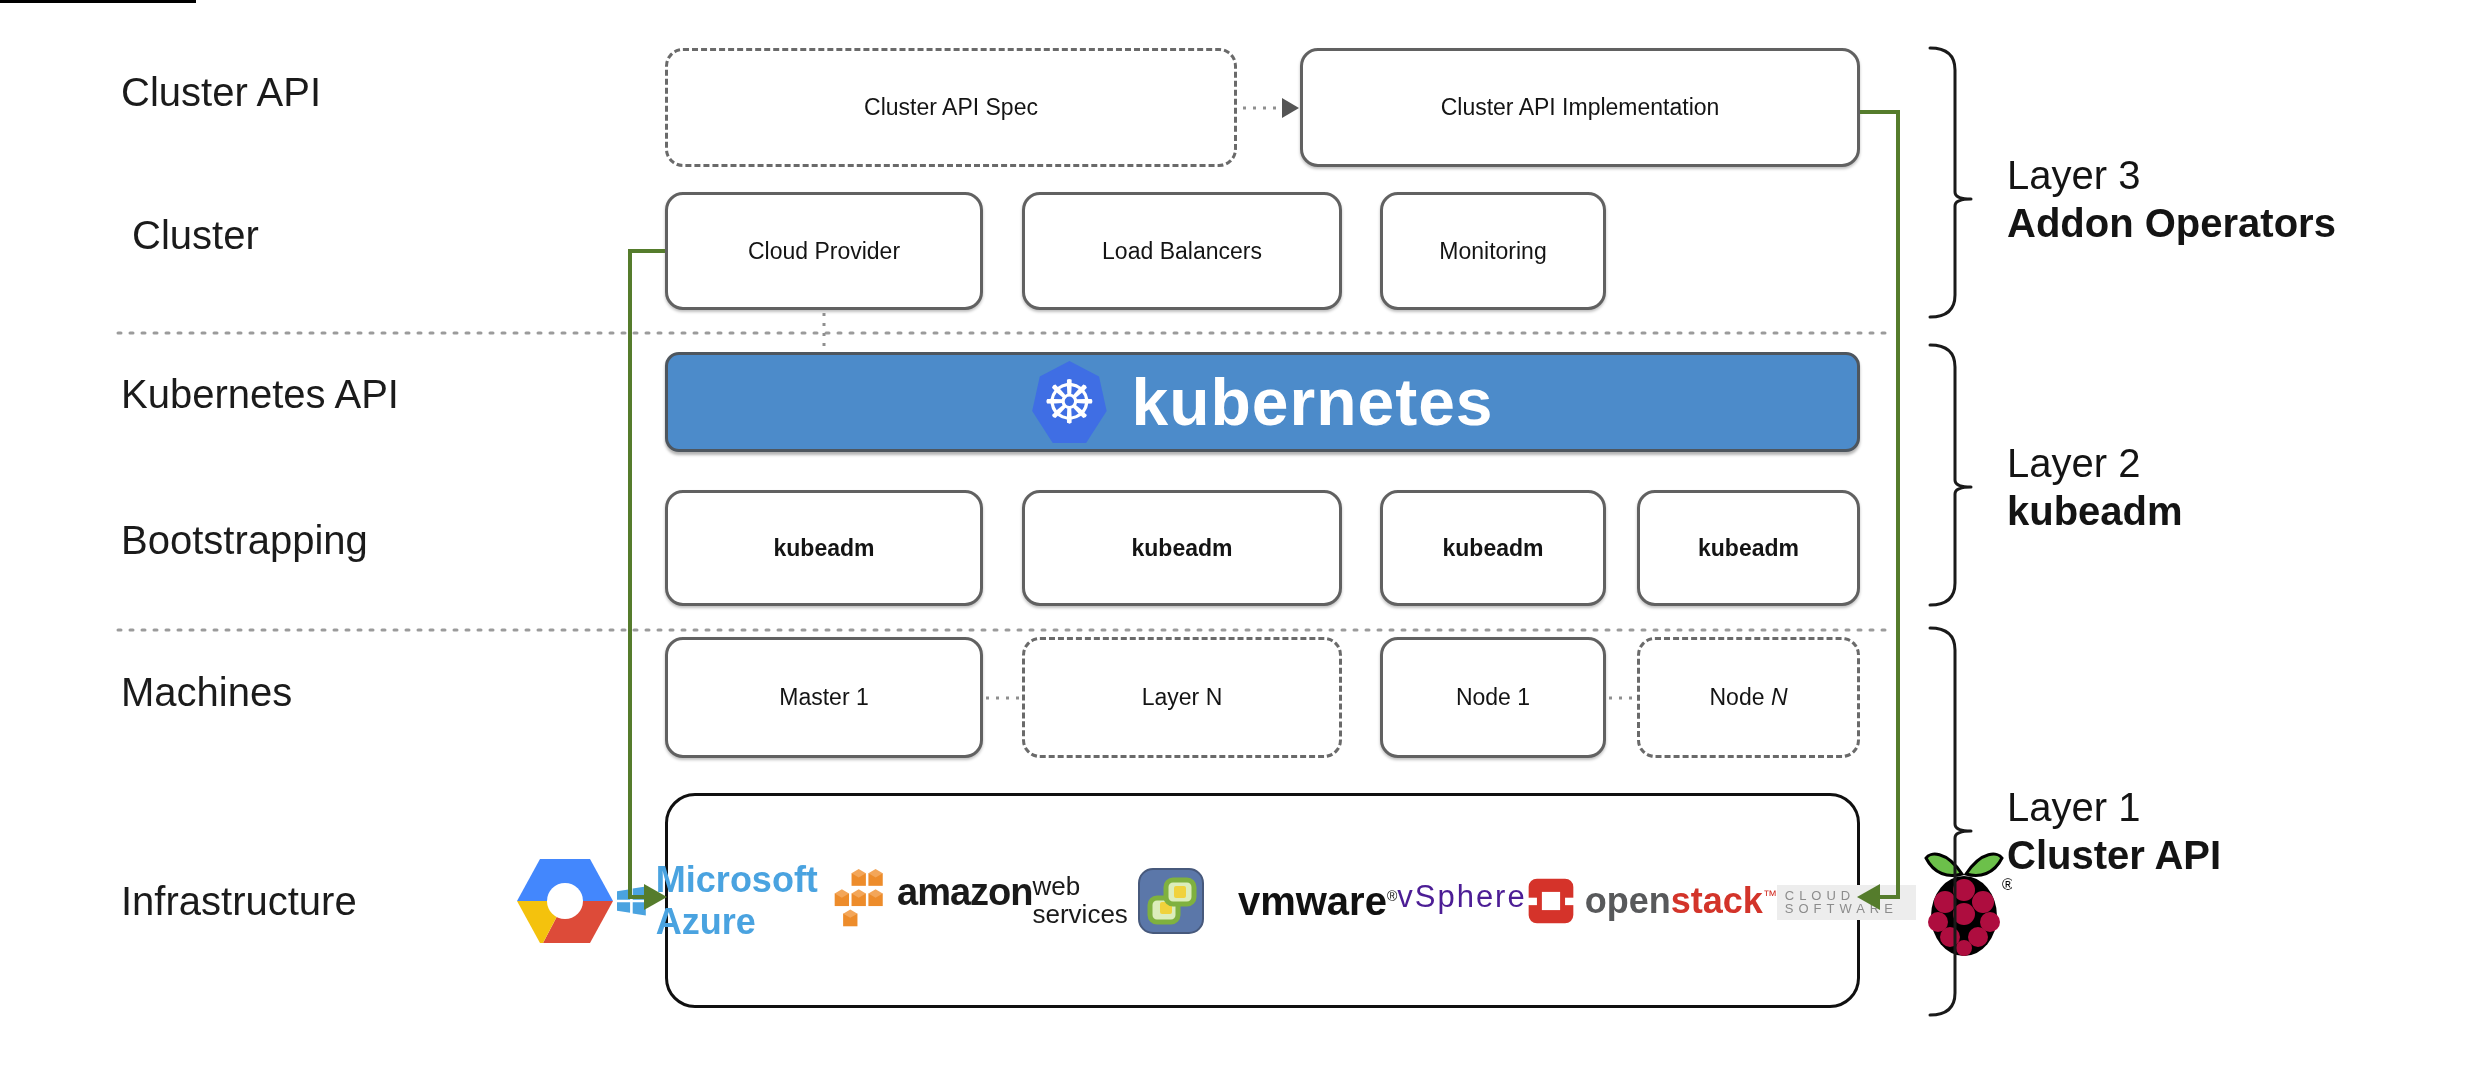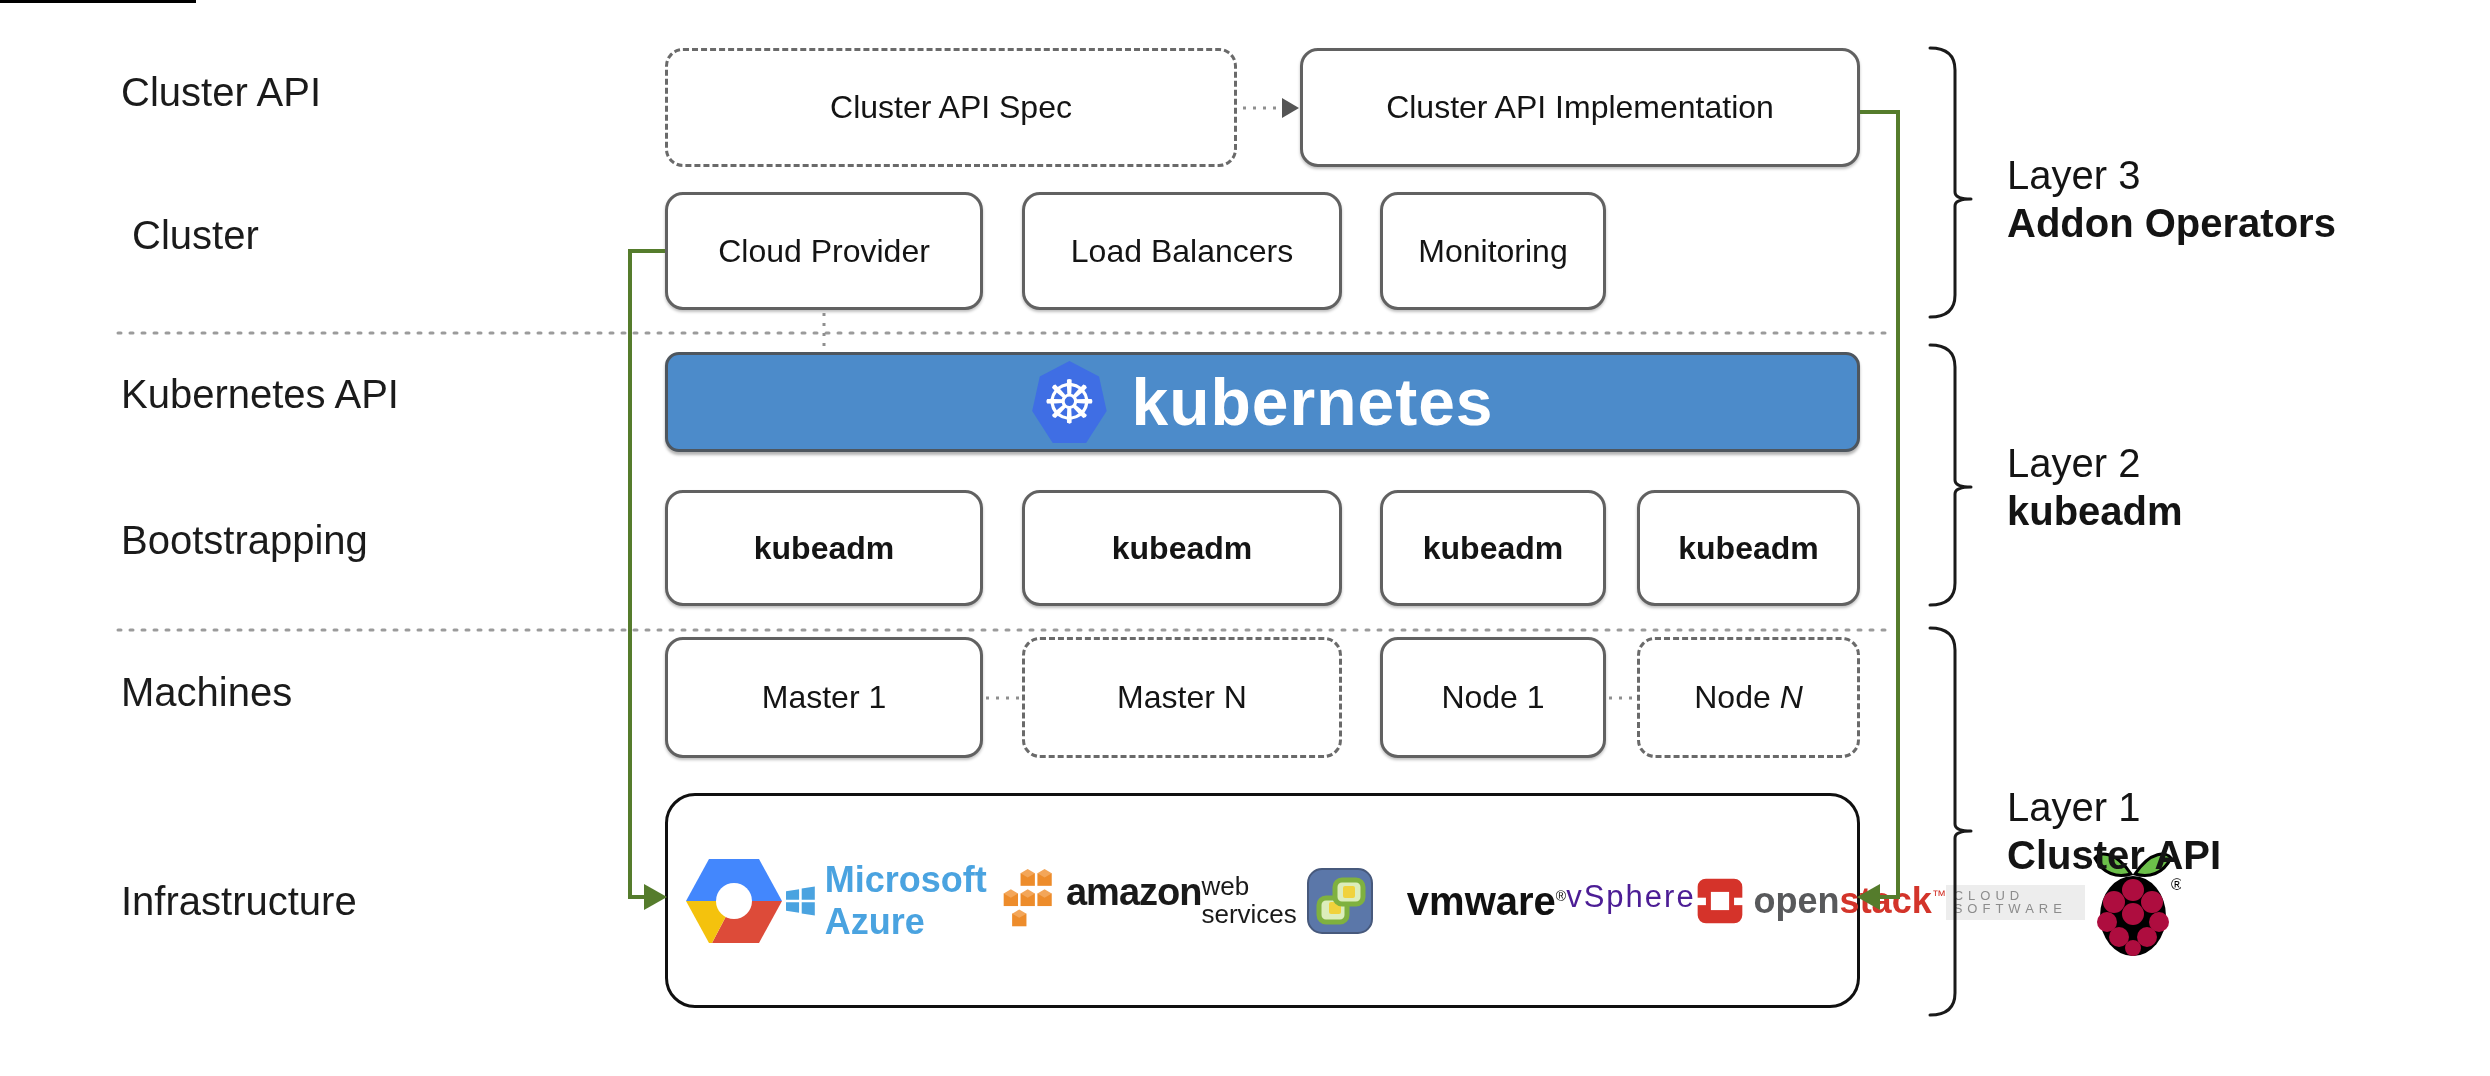--- a/index.html
+++ b/index.html
@@ -8,21 +8,21 @@
     font-family:"Liberation Sans","DejaVu Sans",sans-serif;color:#1b1b1b;
   }
   .edge-artifact{position:absolute;left:0;top:0;width:196px;height:3px;background:#000;}
   .row-label{
     position:absolute;transform:translateY(-50%);font-size:40px;color:#1b1b1b;white-space:nowrap;
   }
   .box{
     position:absolute;box-sizing:border-box;background:#fff;
     border:3px solid var(--border-gray);border-radius:18px;
     display:flex;align-items:center;justify-content:center;
-    font-size:32px;color:#141414;white-space:nowrap;
+    font-size:23px;color:#141414;white-space:nowrap;
     box-shadow:0 2px 3px rgba(0,0,0,0.25);
   }
   .box.dashed{border-style:dashed;border-color:#6a6a6a;box-shadow:none;}
   .box.bold{font-weight:bold;}
   .banner{
     position:absolute;left:665px;top:352px;width:1195px;height:100px;box-sizing:border-box;
     background:var(--banner-blue);border:3px solid #4e565e;border-radius:14px;
     display:flex;align-items:center;justify-content:center;gap:24px;
     box-shadow:0 3px 3px rgba(0,0,0,0.3);
   }
@@ -31,21 +31,21 @@
     clip-path:polygon(50% 0%, 89% 19%, 99% 61%, 72% 100%, 28% 100%, 1% 61%, 11% 19%);
     display:flex;align-items:center;justify-content:center;
     font-family:"DejaVu Sans",sans-serif;font-size:60px;color:#fff;line-height:1;
   }
   .banner-text{font-size:66px;font-weight:bold;color:#fff;letter-spacing:1px;}
   .infra-box{
     position:absolute;left:665px;top:793px;width:1195px;height:215px;box-sizing:border-box;
     background:#fff;border:3px solid #101010;border-radius:30px;
   }
   .infra-logos{
-    display:flex;align-items:center;justify-content:space-between;
+    display:flex;align-items:center;justify-content:center;
     width:100%;height:100%;padding:0 14px;box-sizing:border-box;
   }
   .logo-item{display:flex;align-items:center;gap:10px;}
   .logo-text-col{display:flex;flex-direction:row;align-items:flex-start;line-height:1.05;}
   .azure-text{font-size:36px;font-weight:bold;color:var(--azure-blue);}
   .aws-line1{font-size:38px;font-weight:bold;color:#1a1a1a;letter-spacing:-1px;}
   .aws-line2{font-size:26px;color:#1a1a1a;}
   .vmware-line1{font-size:40px;font-weight:bold;color:#111;line-height:1;margin-left:24px;}
   .vmware-reg{font-size:14px;vertical-align:super;font-weight:normal;}
   .vmware-line2{font-size:31px;color:#4c1d95;letter-spacing:2px;}
@@ -111,21 +111,21 @@
     <span>kubeadm</span>
   </div>
   <div class="box bold" style="left:1637px;top:490px;width:223px;height:116px">
     <span>kubeadm</span>
   </div>
 
   <div class="box" style="left:665px;top:637px;width:318px;height:121px">
     <span>Master 1</span>
   </div>
   <div class="box dashed" style="left:1022px;top:637px;width:320px;height:121px">
-    <span>Master N</span>
+    <span>Layer N</span>
   </div>
   <div class="box" style="left:1380px;top:637px;width:226px;height:121px">
     <span>Node 1</span>
   </div>
   <div class="box dashed" style="left:1637px;top:637px;width:223px;height:121px">
     <span><span>Node </span><i>N</i></span>
   </div>
 
   <div class="infra-box">
     <div class="infra-logos">

